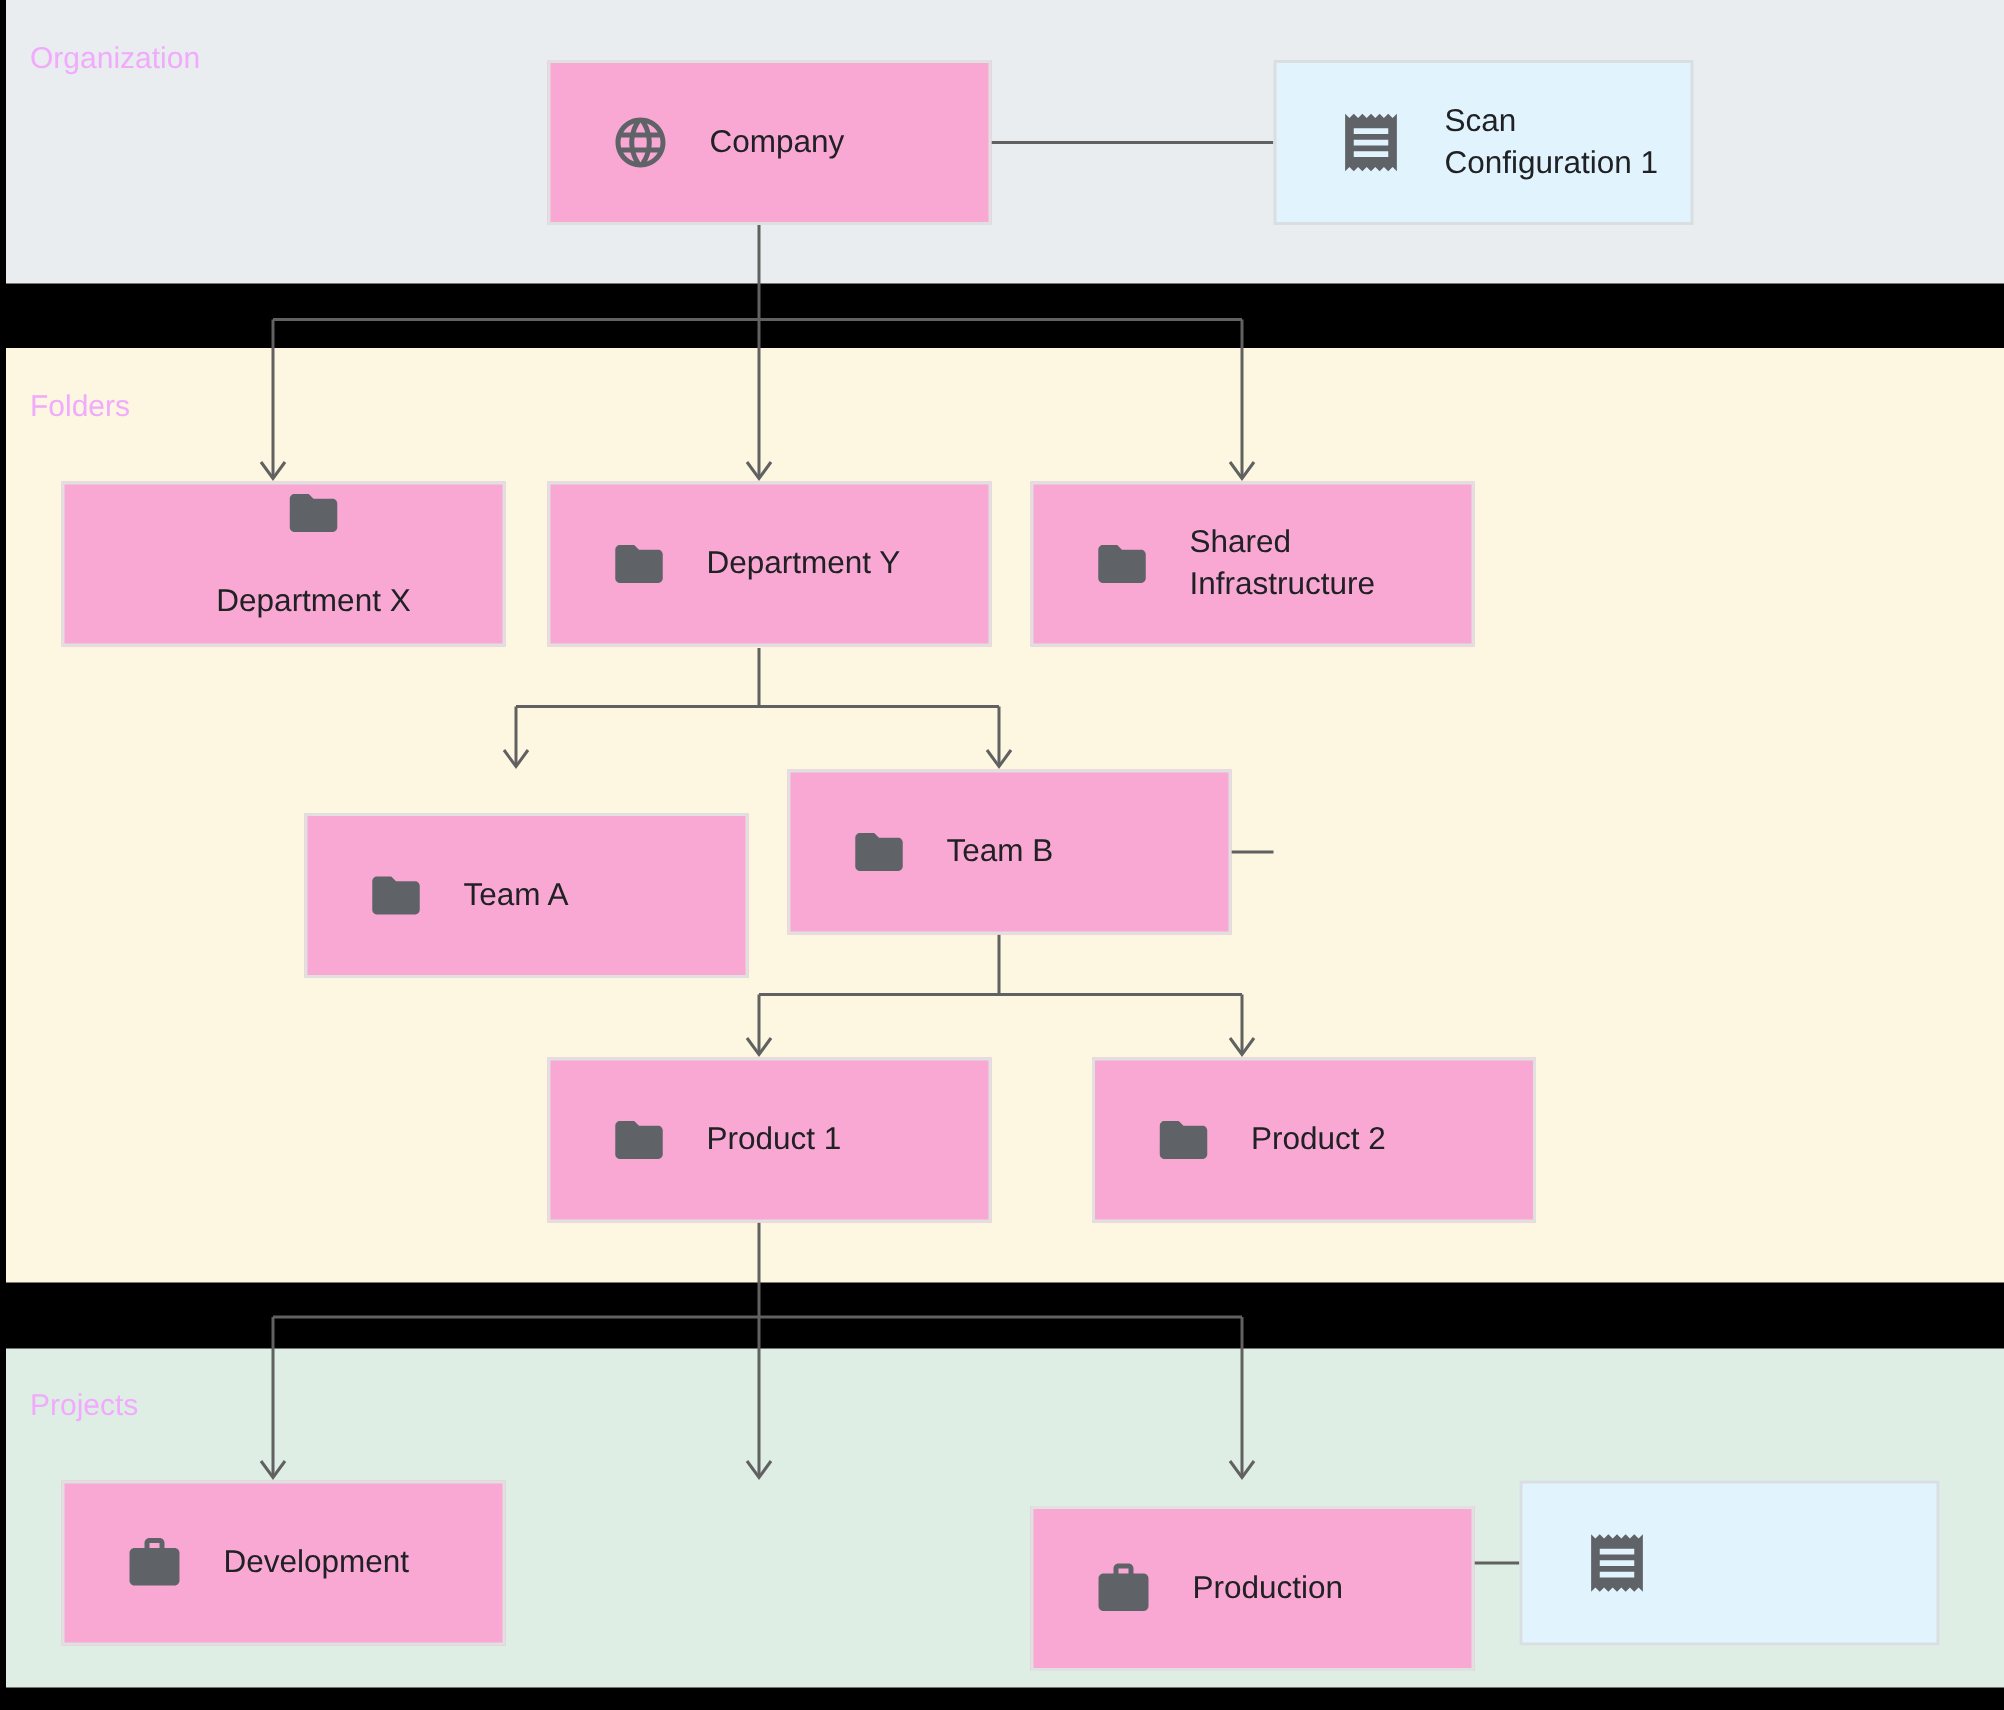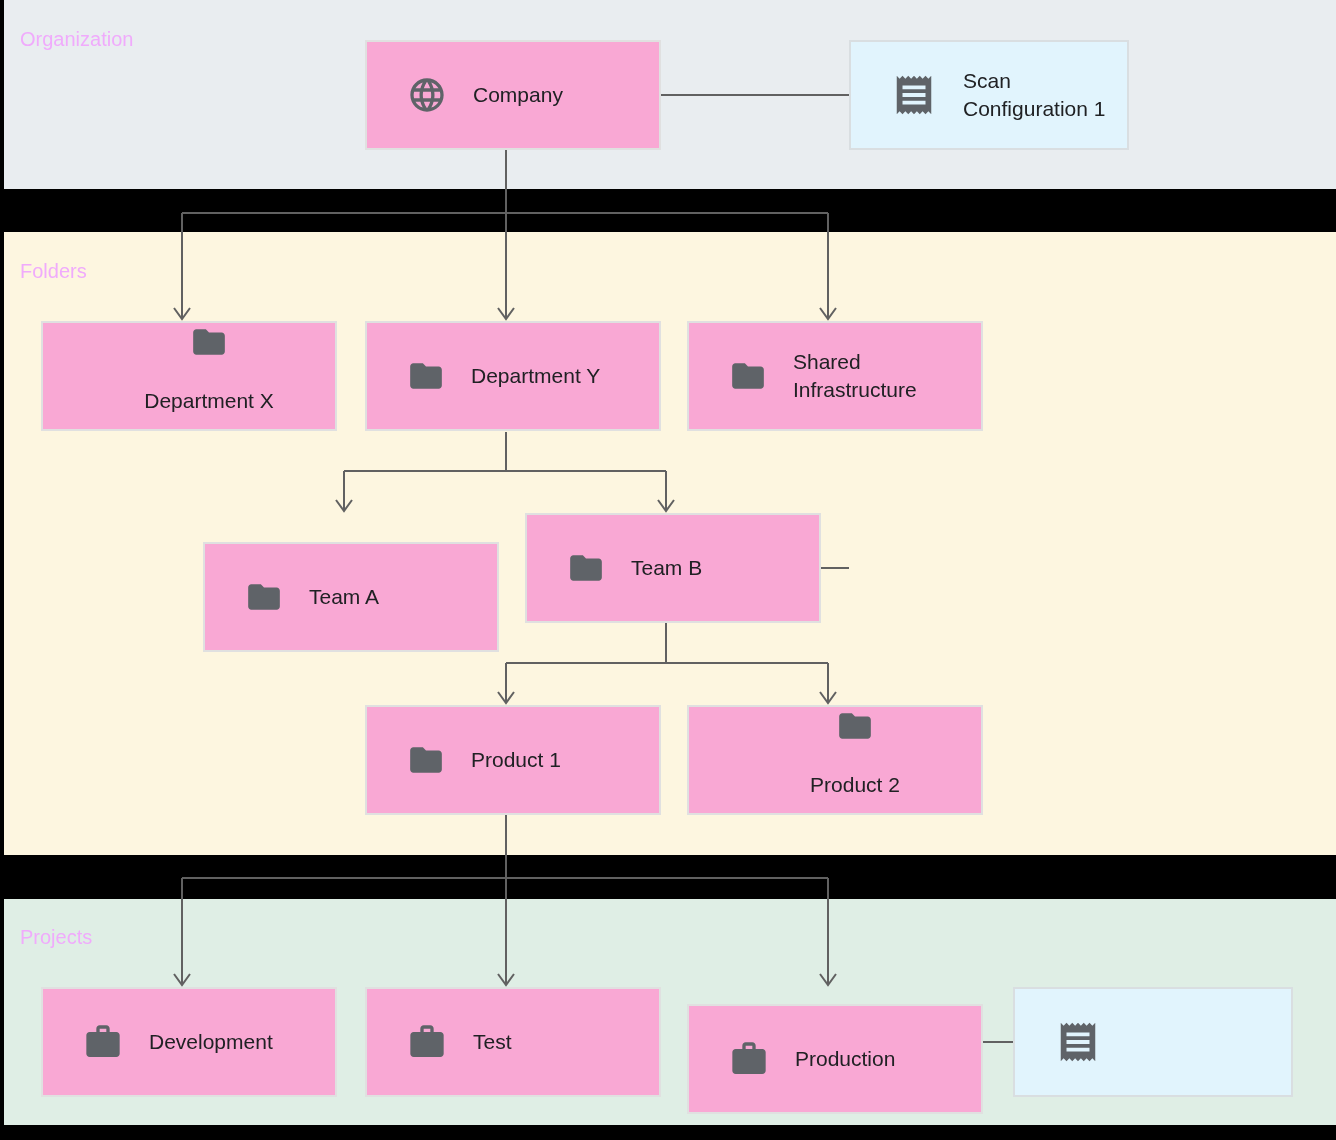--- a/index.html
+++ b/index.html
@@ -114,40 +114,34 @@
   </div>
 
 
   <div class="node" style="left:365px;top:705px;">
     <svg width="38" height="38" viewBox="0 0 24 24">
         <path d="M10 4H4c-1.1 0-1.99.9-1.99 2L2 18c0 1.1.9 2 2 2h16c1.1 0 2-.9 2-2V8c0-1.1-.9-2-2-2h-8l-2-2z"></path>
       </svg>
     <span class="label">Product 1</span>
   </div>
 
-  <div class="node" style="left:687px;top:705px;flex-direction:column;">
+  <div class="node" style="left:728px;top:705px;">
     <svg width="38" height="38" viewBox="0 0 24 24">
         <path d="M10 4H4c-1.1 0-1.99.9-1.99 2L2 18c0 1.1.9 2 2 2h16c1.1 0 2-.9 2-2V8c0-1.1-.9-2-2-2h-8l-2-2z"></path>
       </svg>
     <span class="label">Product 2</span>
   </div>
 
   <div class="node" style="left:41px;top:987px;">
     <svg width="40" height="40" viewBox="0 0 24 24">
         <path d="M20 6h-4V4c0-1.11-.89-2-2-2h-4c-1.11 0-2 .89-2 2v2H4c-1.11 0-1.99.89-1.99 2L2 19c0 1.11.89 2 2 2h16c1.11 0 2-.89 2-2V8c0-1.11-.89-2-2-2zm-6 0h-4V4h4v2z"></path>
       </svg>
     <span class="label">Development</span>
   </div>
 
-  <div class="node" style="left:365px;top:987px;">
-    <svg width="40" height="40" viewBox="0 0 24 24">
-        <path d="M20 6h-4V4c0-1.11-.89-2-2-2h-4c-1.11 0-2 .89-2 2v2H4c-1.11 0-1.99.89-1.99 2L2 19c0 1.11.89 2 2 2h16c1.11 0 2-.89 2-2V8c0-1.11-.89-2-2-2zm-6 0h-4V4h4v2z"></path>
-      </svg>
-    <span class="label">Test</span>
-  </div>
 
   <div class="node" style="left:687px;top:987px;margin-top:17px;">
     <svg width="40" height="40" viewBox="0 0 24 24">
         <path d="M20 6h-4V4c0-1.11-.89-2-2-2h-4c-1.11 0-2 .89-2 2v2H4c-1.11 0-1.99.89-1.99 2L2 19c0 1.11.89 2 2 2h16c1.11 0 2-.89 2-2V8c0-1.11-.89-2-2-2zm-6 0h-4V4h4v2z"></path>
       </svg>
     <span class="label">Production</span>
   </div>
 
   <div class="node scan" style="left:1013px;top:987px;">
     <svg width="46" height="46" viewBox="0 0 24 24">

